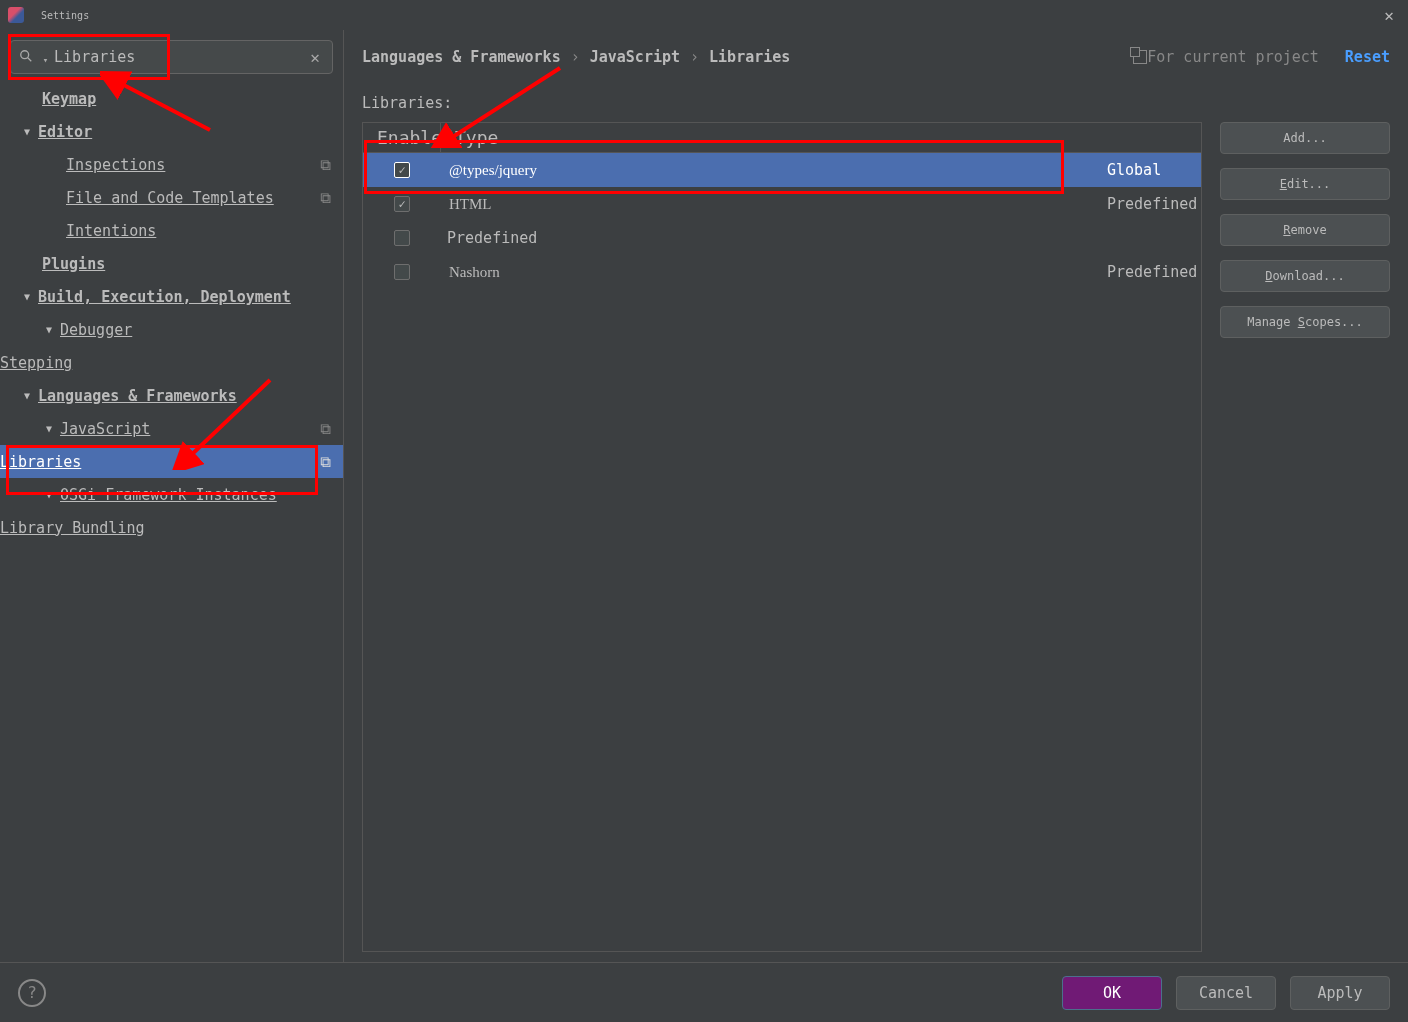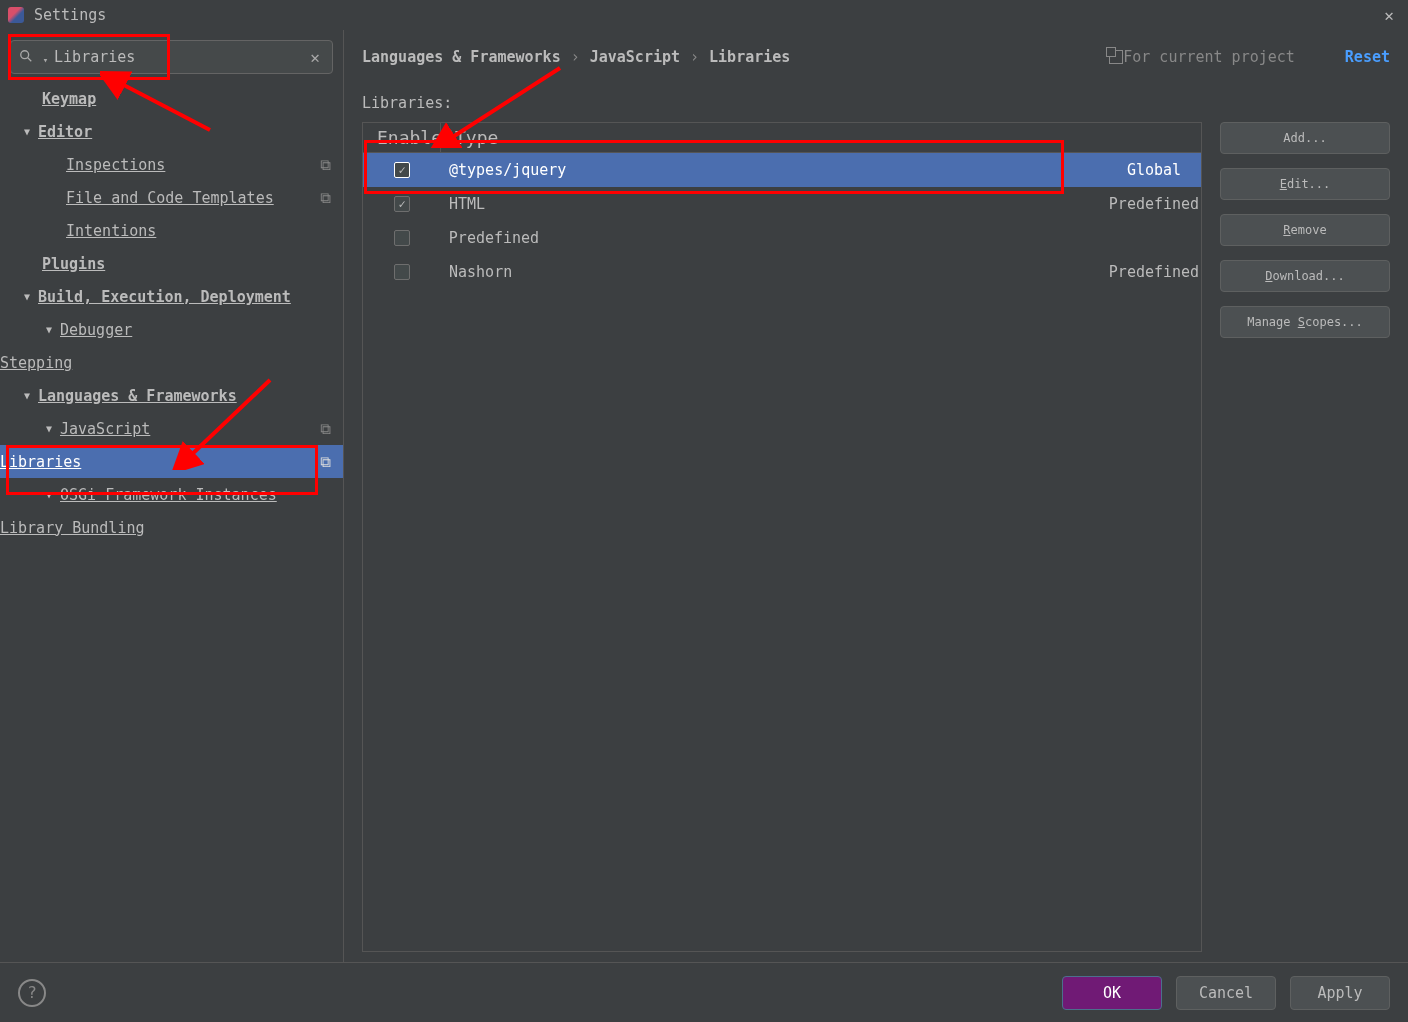--- a/index.html
+++ b/index.html
@@ -1,21 +1,21 @@
 <!DOCTYPE html>
 <html><head>
 <meta charset="utf-8">
 <style>
 * { margin:0; padding:0; box-sizing:border-box; font-family:"Consolas","Monaco",monospace; }
 body { background:#3c3f41; color:#bbbbbb; width:1408px; height:1022px; overflow:hidden; position:relative; }
 
 
 .titlebar { height:30px; display:flex; align-items:center; padding:0 8px; background:#3c3f41; }
 .titlebar .app-icon { width:16px; height:16px; background:linear-gradient(135deg,#d94f6a 40%,#3b5998 60%); border-radius:3px; margin-right:10px; }
-.titlebar .title { color:#bbbbbb; font-size:15px; }
+.titlebar .title { color:#bbbbbb; font-size:10px;margin-left:7px; }
 .titlebar .close { margin-left:auto; color:#bbbbbb; font-size:16px; cursor:pointer; padding:0 6px; }
 
 
 .body { display:flex; height:calc(100% - 90px); }
 .sidebar { width:344px; background:#3c3f41; display:flex; flex-direction:column; border-right:1px solid #555555; }
 .content { flex:1; background:#3c3f41; padding:14px 18px 10px 18px; display:flex; flex-direction:column; }
 
 
 .search-wrap { padding:10px 10px 8px 10px; position:relative; }
 .search { display:flex; align-items:center; background:#45494a; border:1px solid #646464; border-radius:4px; height:34px; padding:0 8px; }
@@ -35,41 +35,41 @@
 .ind0 { padding-left:20px; }
 .ind1 { padding-left:42px; }
 .ind2 { padding-left:66px; }
 .ind3 { }
 
 
 .bc { display:flex; align-items:center; gap:10px; font-size:15px; height:26px; }
 .bc .crumb { color:#bbbbbb; font-weight:bold; }
 .bc .sep { color:#888; }
 .bc .project-tag { color:#888; display:flex; align-items:center; margin-left:auto; }
-.bc .reset { color:#4a9eff; cursor:pointer; margin-left:40px; font-weight:bold; }
+.bc .reset { color:#4a9eff; cursor:pointer; margin-left:16px; font-weight:bold; }
 
 .sect-label { margin-top:24px; color:#bbbbbb; font-size:15px; }
 
 
 .panel { display:flex; gap:18px; margin-top:10px; flex:1; min-height:0; }
 
 
 .tbl { flex:1; border:1px solid #555555; background:#3c3f41; display:flex; flex-direction:column; }
 .tbl-head { display:flex; height:30px; border-bottom:1px solid #555555; }
 .tbl-head .hc { display:flex; align-items:center; padding:0 14px; color:#bbbbbb; font-size:18px; border-right:1px solid #555555; }
 .tbl-head .hc:last-child { border-right:none; }
 .hc-enabled { width:78px; }
 .hc-name { flex:1; }
 .hc-type { width:100px; justify-content:flex-start; }
 .tbl-body { flex:1; overflow:auto; }
 .tbl-row { display:flex; align-items:center; height:34px; font-size:15px; }
 .tbl-row.sel { background:#4b6eaf; color:#ffffff; }
 .tc-enabled { width:78px; display:flex; justify-content:center; }
-.tc-name { flex:1; padding-left:8px; }
-.tc-type { width:100px; text-align:center; padding-left:6px; }
+.tc-name { flex:1; padding-left:8px;font-family:Liberation Serif, serif; }
+.tc-type { width:100px; text-align:left; padding-left:6px; }
 .chk { width:16px; height:16px; border:1px solid #6e6e6e; border-radius:2px; background:#43494a; display:flex; align-items:center; justify-content:center; font-size:12px; color:#bbbbbb; }
 .tbl-row.sel .chk { border-color:#fff; }
 
 
 .rbtns { width:170px; display:flex; flex-direction:column; gap:14px; }
 .btn { height:32px; background:#4c5052; border:1px solid #5e6060; border-radius:4px; color:#bbbbbb; font-size:12px; font-family:inherit; cursor:pointer; display:flex; align-items:center; justify-content:center; }
 .btn .ul { text-decoration:underline; }
 
 
 .footer { height:60px; border-top:1px solid #555555; display:flex; align-items:center; padding:0 18px; gap:14px; background:#3c3f41; }

